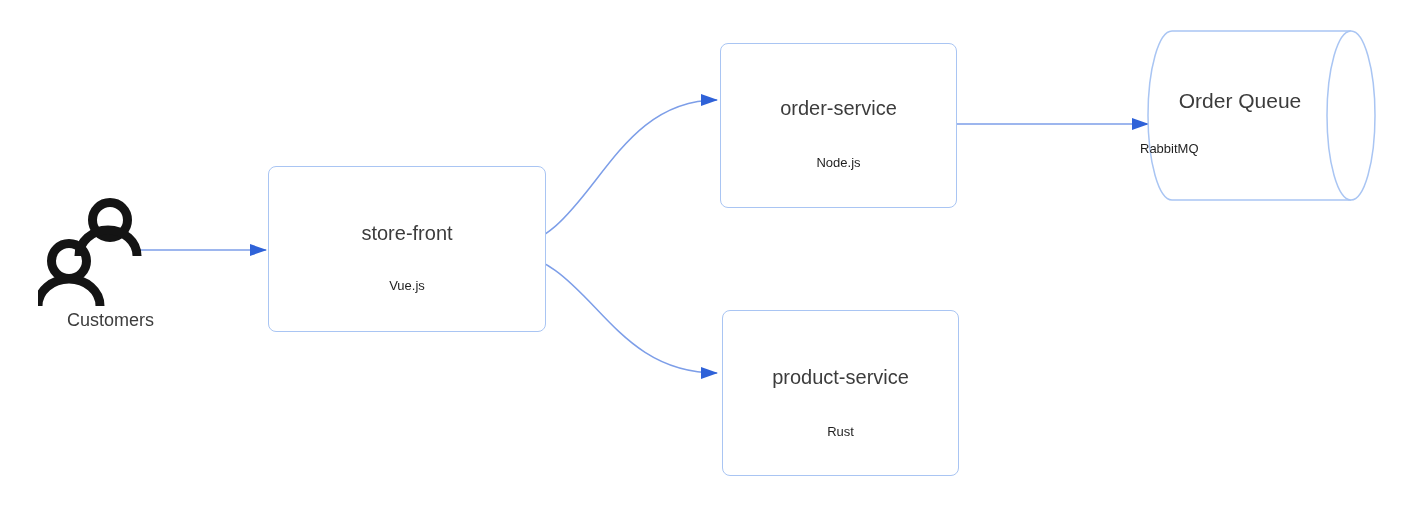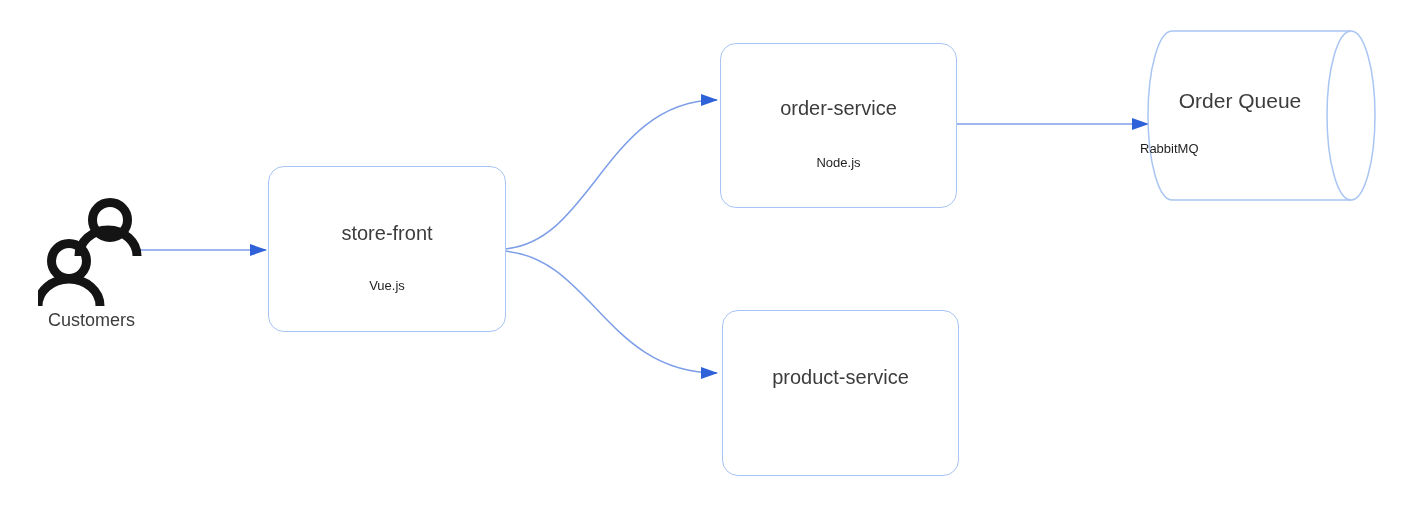--- a/index.html
+++ b/index.html
@@ -11,21 +11,21 @@
     overflow:hidden;
   }
   .edges{position:absolute;left:0;top:0;width:1424px;height:525px;pointer-events:none;}
   .edge-line{fill:none;stroke:var(--connector-line,#7d9ee8);stroke-width:1.5;}
   .arrow-head{fill:var(--arrowhead,#2f62d8);}
 
   .node{
     position:absolute;
     background:#ffffff;
     border:1px solid var(--node-border,#a9c5f3);
-    border-radius:16px;
+    border-radius:8px;
   }
   .node-title{
     position:absolute;left:0;top:54px;width:100%;
     text-align:center;
     font-size:20px;line-height:24px;
     color:var(--title-text,#3c3c3c);
     white-space:nowrap;
   }
   .node-subtitle{
     position:absolute;left:0;top:103px;width:100%;
@@ -48,21 +48,21 @@
     position:absolute;left:0;top:113px;width:200px;
     text-align:left;font-size:13px;line-height:16px;
     color:var(--subtitle-text,#1f1f1f);white-space:nowrap;
   }
 
   .customers{position:absolute;left:38px;top:198px;width:130px;height:140px;}
   .people-svg{position:absolute;left:0;top:0;}
   .people-stroke{fill:none;stroke:var(--icon-color,#141414);stroke-width:9;}
   .customers-label{
     position:absolute;left:10px;top:111px;width:125px;
-    font-size:18px;line-height:22px;
+    text-align:center;font-size:18px;line-height:22px;
     color:var(--title-text,#3c3c3c);white-space:nowrap;
   }
 </style>
 </head>
 <body>
 
 <div class="canvas">
 
   <svg class="edges" width="1424" height="525" viewBox="0 0 1424 525">
     <defs>
@@ -79,32 +79,33 @@
   <div class="customers">
     <svg class="people-svg" width="104" height="116" viewBox="0 0 104 116">
       <circle class="people-stroke" cx="72" cy="22" r="17.5"></circle>
       <path class="people-stroke" d="M41,58 A29,26 0 0 1 99,58"></path>
       <circle class="people-stroke" cx="31" cy="63" r="17.5"></circle>
       <path class="people-stroke" d="M0,108 A31,27 0 0 1 62,108"></path>
     </svg>
     <div class="customers-label">Customers</div>
   </div>
 
-  <div class="node" style="left:268px;top:166px;width:236px;height:164px;">
+  <div class="node" style="left:268px;top:166px;width:236px;height:164px;padding-left:40px;">
     <div class="node-title">store-front</div>
     <div class="node-subtitle">Vue.js</div>
   </div>
 
   <div class="node" style="left:720px;top:43px;width:235px;height:163px;">
     <div class="node-title" style="top:52px;">order-service</div>
     <div class="node-subtitle">Node.js</div>
   </div>
 
   <div class="node" style="left:722px;top:310px;width:235px;height:164px;">
     <div class="node-title">product-service</div>
+    <div class="node-subtitle" style="top:105px;">Rust</div>
   </div>
 
   <div class="queue-node">
     <svg class="queue-shape" width="240" height="180" viewBox="0 0 240 180">
       <path class="cyl-stroke" d="M211,3 L32,3 A24,84.5 0 0 0 32,172 L211,172"></path>
       <ellipse class="cyl-stroke" cx="211" cy="87.5" rx="24" ry="84.5"></ellipse>
     </svg>
     <div class="queue-title">Order Queue</div>
     <div class="queue-subtitle">RabbitMQ</div>
   </div>

